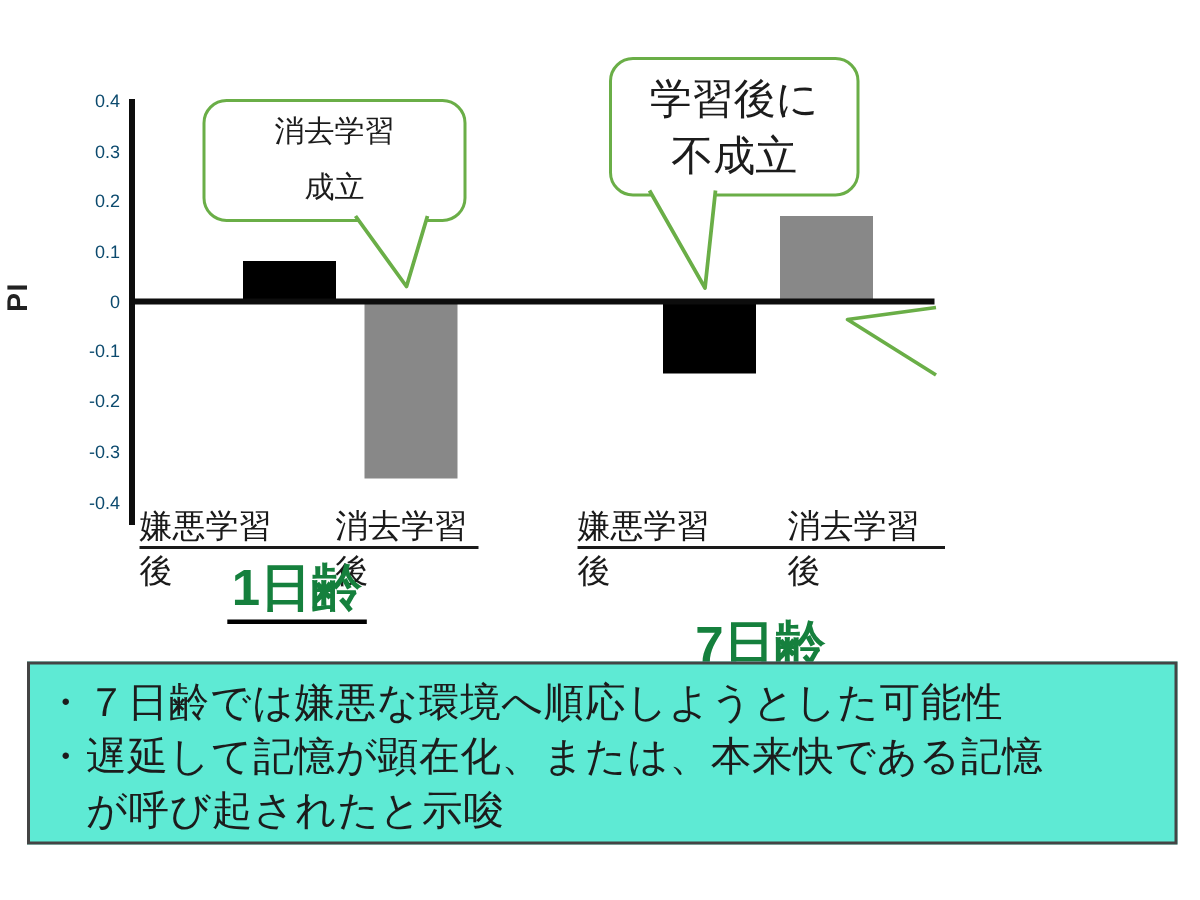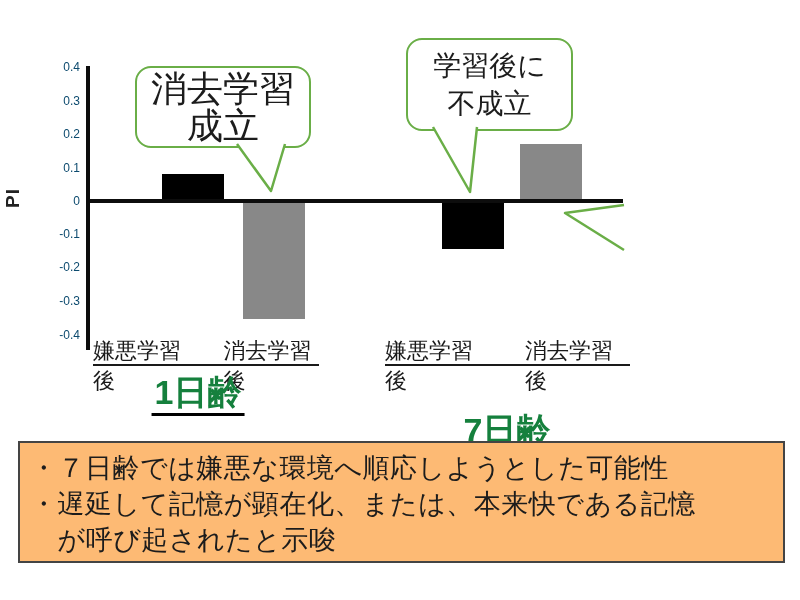--- a/index.html
+++ b/index.html
@@ -44,21 +44,21 @@
     border: 2.5px solid var(--green); border-radius: 16px;
     display: flex; flex-direction: column; justify-content: center; align-items: center;
     z-index: 5; color: #1c1c1c; text-align: center;
   }
   .callout .line { display: block; }
   .callout-tail { position: absolute; z-index: 6; }
 
   
   .notes-box {
     position: absolute; left: 18px; top: 441px; width: 767px; height: 122px;
-    border: 2px solid #444; background: #fdba74;
+    border: 2px solid #444; background: #5eead4;
     padding: 7px 10px; z-index: 4;
   }
   .notes-box .nline {
     font-size: 27px; line-height: 36px; color: #1c1c1c;
     white-space: pre; letter-spacing: 0.5px;
   }
 </style>
 </head>
 <body>
 
@@ -92,21 +92,21 @@
     </div>
     <div class="cond-labels" style="left:385px; width:245px;">
       <span>嫌悪学習後</span>
       <span>消去学習後</span>
     </div>
 
     <div class="group-name" style="left:198px;">1日齢</div>
     <div class="group-name" style="left:507px;margin-top:38px;">7日齢</div>
   </div>
 
-  <div class="callout" style="left:135px; top:66px; width:176px; height:82px; font-size:36px; line-height:37px;">
+  <div class="callout" style="left:135px; top:66px; width:176px; height:82px; font-size:20px; line-height:37px;">
     <span class="line">消去学習</span>
     <span class="line">成立</span>
   </div>
   <svg class="callout-tail" style="left:225px; top:140px;" width="80" height="60">
     <path d="M12,4 L46,51 L60,4" fill="#ffffff" stroke="#6aae47" stroke-width="2.5" stroke-linejoin="round"></path>
   </svg>
 
   <div class="callout" style="left:406px; top:38px; width:167px; height:93px; font-size:28px; line-height:38px;">
     <span class="line">学習後に</span>
     <span class="line">不成立</span>

